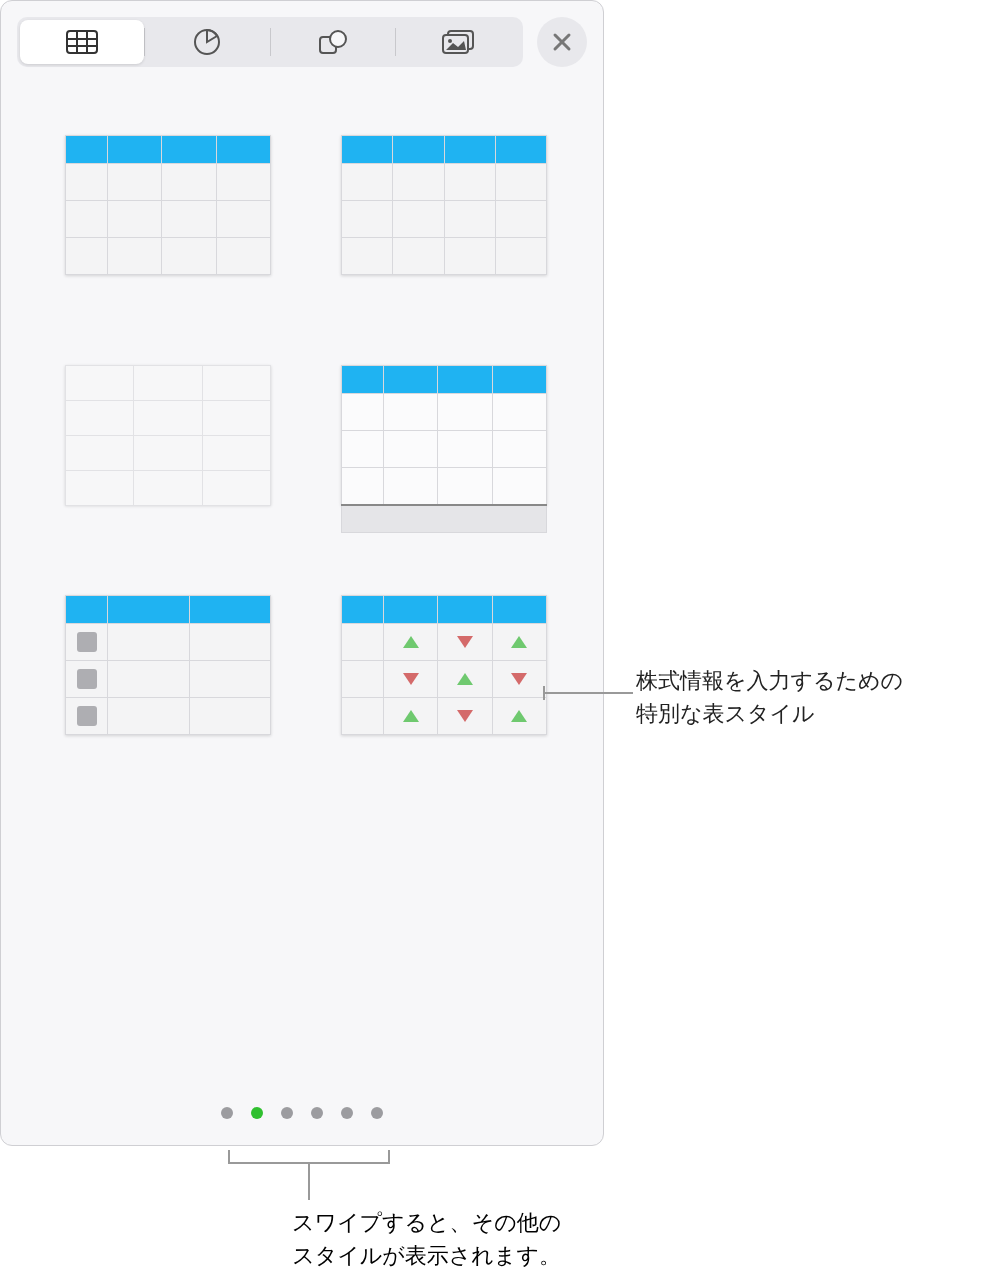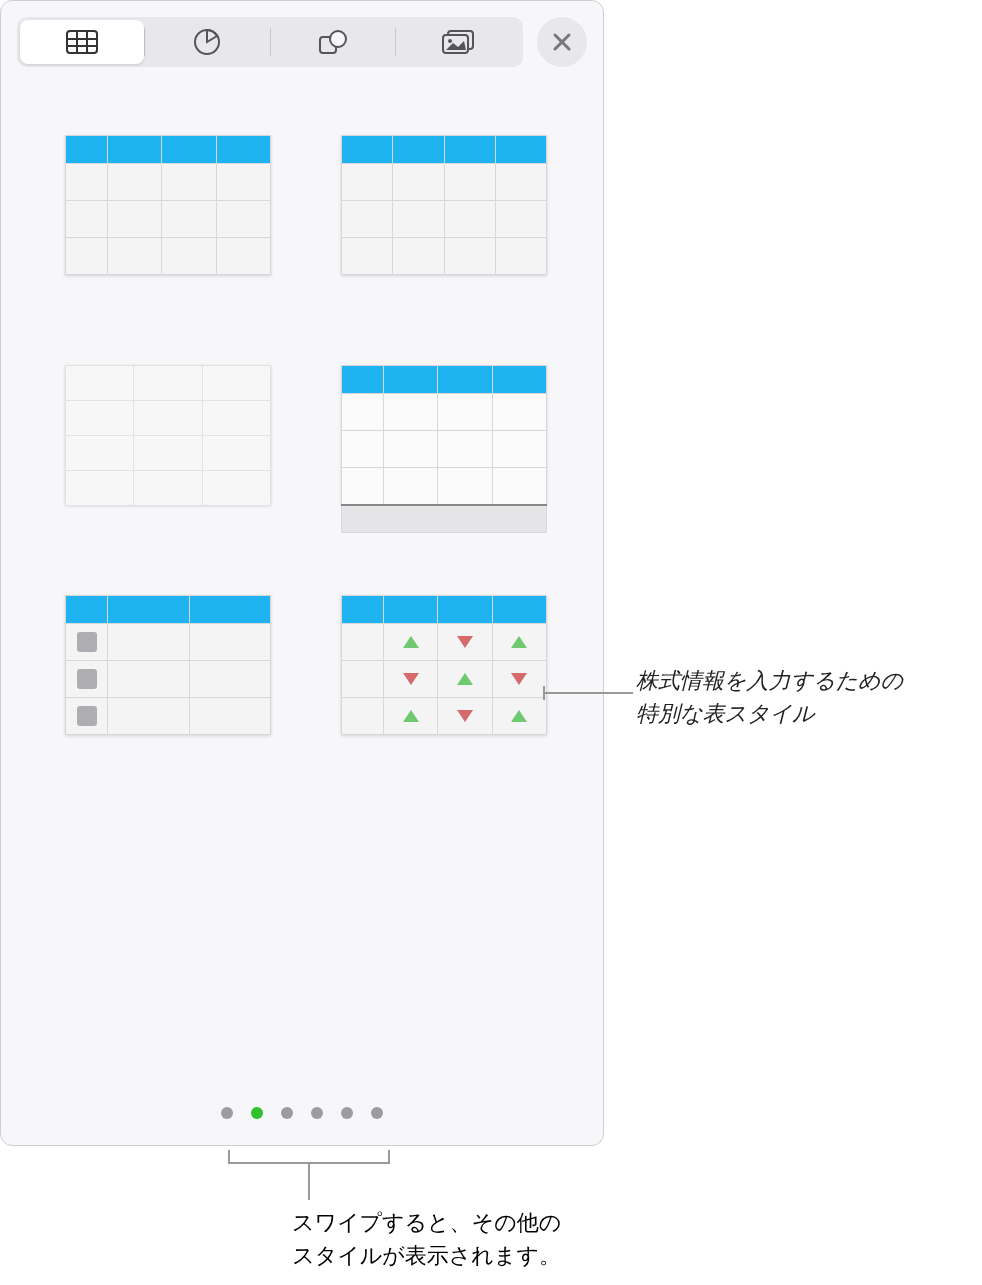--- a/index.html
+++ b/index.html
@@ -111,21 +111,20 @@
       width: 12px; height: 12px; border-radius: 50%; background: #9c9ca0; cursor: pointer;
     }
     .dot.active { background: #30c030; }
     .callout-right {
       position: absolute;
       left: 636px;
       top: 664px;
       font-size: 22px;
       line-height: 1.5;
       color: #222;
-      font-style: italic;
     }
     .callout-line-right {
       position: absolute;
       left: 543px;
       top: 692px;
       width: 90px;
       height: 2px;
       background: #999;
     }
     .callout-tick-right {

